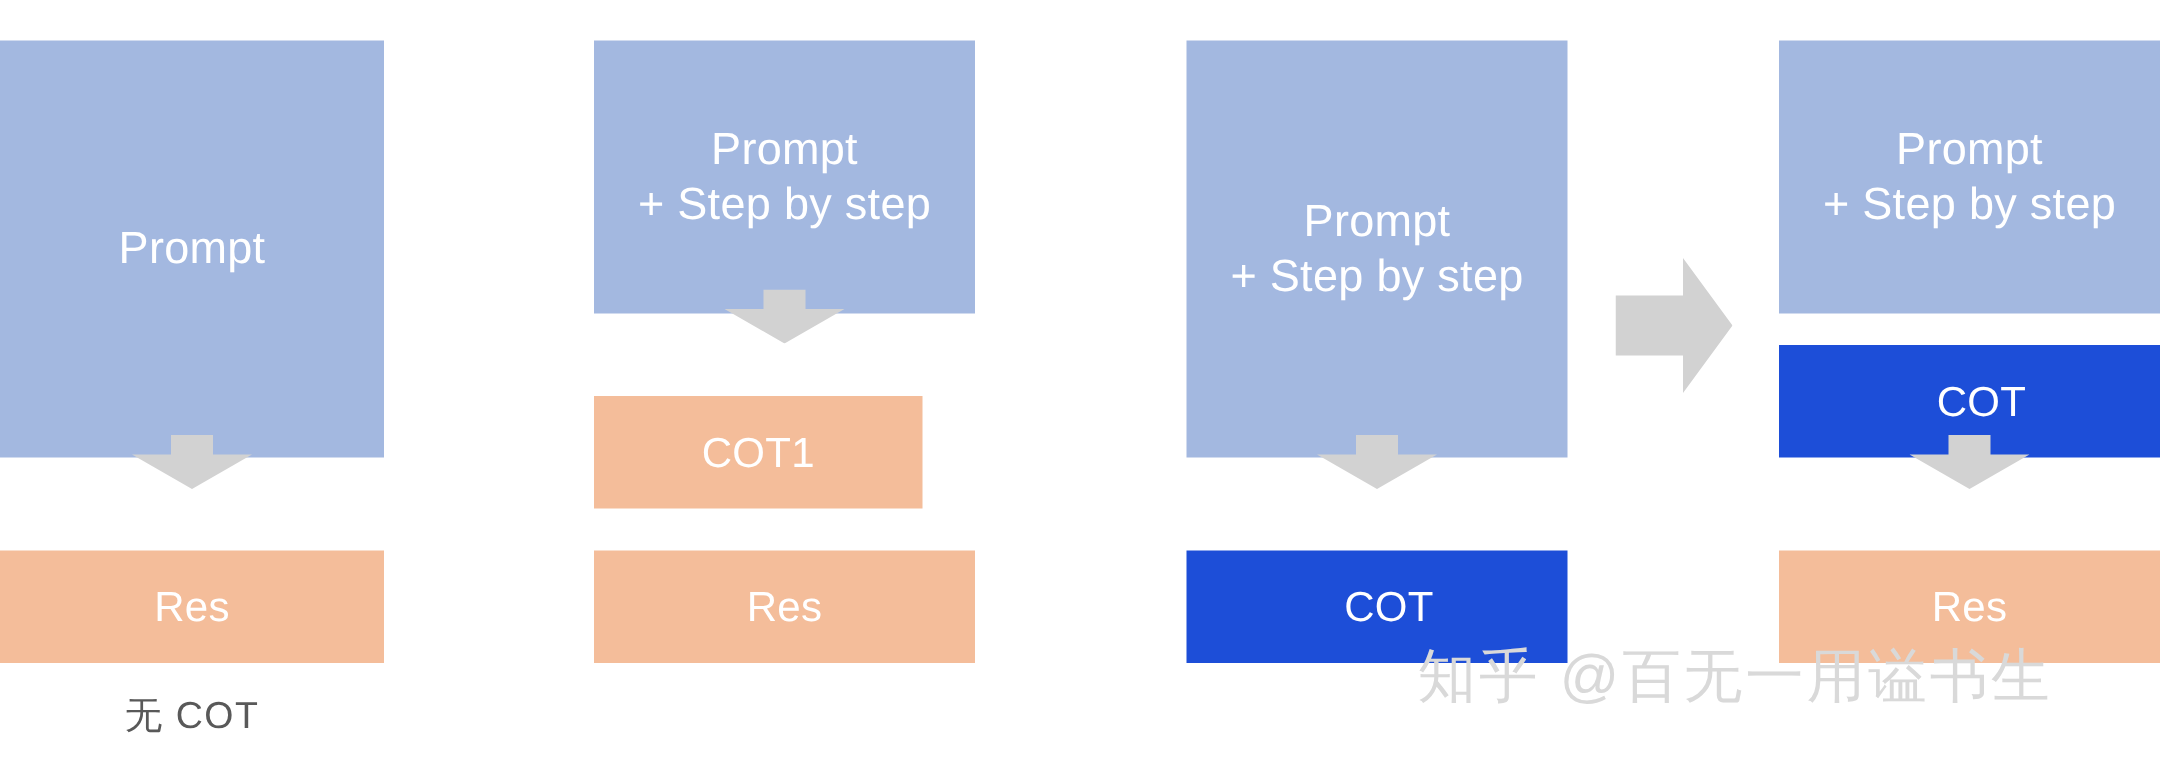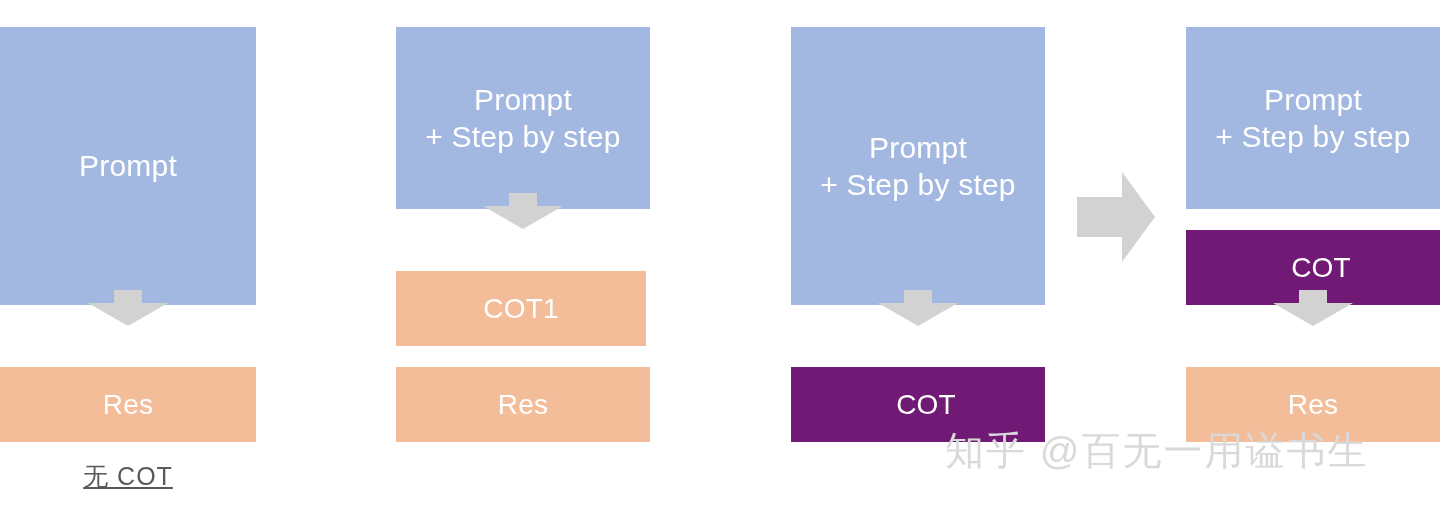--- a/index.html
+++ b/index.html
@@ -27,21 +27,21 @@
     color: #ffffff;
     font-weight: 400;
     line-height: 1.25;
     letter-spacing: 0.2px;
     white-space: pre-line;
     box-sizing: border-box;
     margin-top: 27px;
   }
   .box.blue   { background: #a3b8e0; }
   .box.orange { background: #f4bd9a; }
-  .box.green  { background: #701a75; padding-left: 16px; }
+  .box.green  { background: #1d4ed8; padding-left: 16px; }
 
   .fs-30 { font-size: 30px; }
   .fs-28 { font-size: 28px; }
 
   
   .arrow {
     position: absolute;
   }
   .arrow svg { display: block; width: 100%; height: 100%; }
 
@@ -75,32 +75,32 @@
   <div class="box blue fs-30" style="left:0px; top:0px; width:256px; height:278px;">Prompt</div>
 
   <div class="arrow" style="left:88px; top:290px; width:80px; height:36px;">
     <svg viewBox="0 0 80 36" preserveAspectRatio="none" aria-hidden="true">
       <polygon points="26,0 54,0 54,13 80,13 40,36 0,13 26,13" fill="#d2d2d2"></polygon>
     </svg>
   </div>
 
   <div class="box orange fs-28" style="left:0px; top:340px; width:256px; height:75px;">Res</div>
 
-  <div class="caption" style="left:0px; top:460px; width:256px;text-decoration:underline;">无 COT</div>
+  <div class="caption" style="left:0px; top:460px; width:256px;">无 COT</div>
 
   <div class="box blue fs-30" style="left:396px; top:0px; width:254px; height:182px;">Prompt
 + Step by step</div>
 
   <div class="arrow" style="left:483px; top:193px; width:80px; height:36px;">
     <svg viewBox="0 0 80 36" preserveAspectRatio="none" aria-hidden="true">
       <polygon points="26,0 54,0 54,13 80,13 40,36 0,13 26,13" fill="#d2d2d2"></polygon>
     </svg>
   </div>
 
-  <div class="box orange fs-28" style="left:396px; top:244px; width:250px; height:75px;">COT1</div>
+  <div class="box orange fs-28" style="left:396px; top:237px; width:219px; height:75px;">COT1</div>
 
   <div class="box orange fs-28" style="left:396px; top:340px; width:254px; height:75px;">Res</div>
 
 
   <div class="box blue fs-30" style="left:791px; top:0px; width:254px; height:278px;">Prompt
 + Step by step</div>
 
   <div class="arrow" style="left:878px; top:290px; width:80px; height:36px;">
     <svg viewBox="0 0 80 36" preserveAspectRatio="none" aria-hidden="true">
       <polygon points="26,0 54,0 54,13 80,13 40,36 0,13 26,13" fill="#d2d2d2"></polygon>

